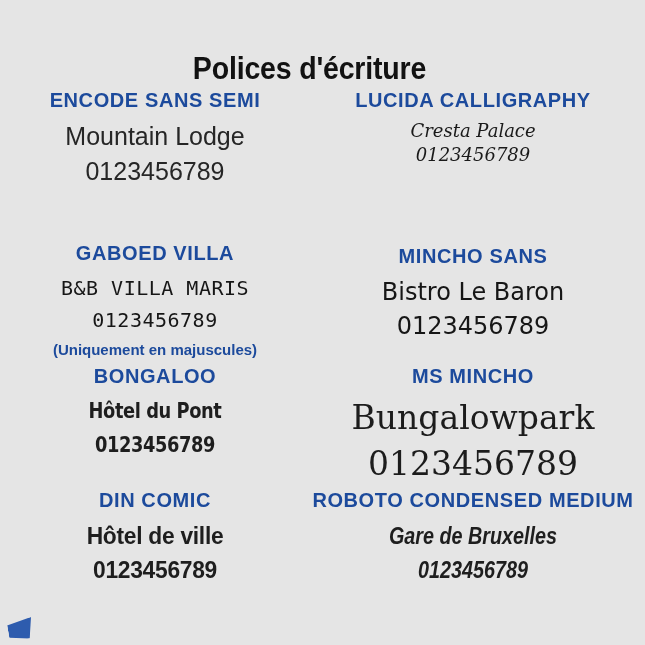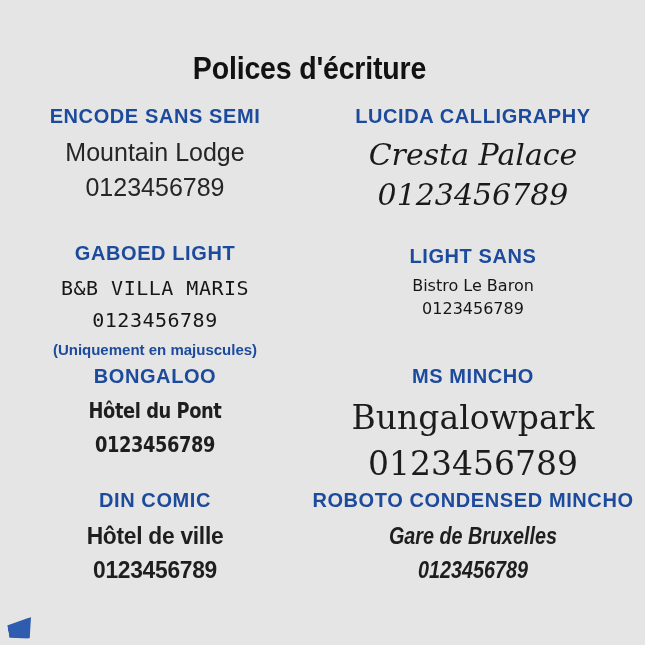--- a/index.html
+++ b/index.html
@@ -24,46 +24,46 @@
     letter-spacing: -0.2px;
     transform: scaleX(0.92);
     transform-origin: 50% 50%;
   }
   .cell {
     position: absolute;
     text-align: center;
   }
   .col-left  { left: 5px;   width: 300px; }
   .col-right { left: 303px; width: 340px; }
-  .r1 { top: 104px; }
+  .r1 { top: 88px; }
   .r2 { top: 241px; }
   .r2r { top: 244px; }
   .r3 { top: 364px; }
   .r4 { top: 488px; }
 
   .fname {
     font-family: "Liberation Sans", sans-serif;
     font-weight: 700;
     font-size: 20px;
     letter-spacing: 0.6px;
     color: #1c4a9c;
     line-height: 1.2;
     margin-bottom: 7px;
     white-space: nowrap;
   }
   .sline { color: #1e1e1e; white-space: nowrap; }
 
   
   .st-encode { font-family: "Liberation Sans", sans-serif; font-weight: 400; font-size: 25px; line-height: 1.38; color: #262626; }
   
-  .st-lucida { font-family: "DejaVu Serif", serif; font-style: italic; font-weight: 400; font-size: 30px; line-height: 1.32; color: #1a1a1a; }
+  .st-lucida { font-family: "DejaVu Serif", serif; font-style: italic; font-weight: 400; font-size: 18px; line-height: 1.32; color: #1a1a1a; }
   
   .st-gaboed { font-family: "DejaVu Sans Mono", monospace; font-weight: 400; font-size: 20px; letter-spacing: 0.5px; line-height: 1.62; color: #161616; }
   
-  .st-comic { font-family: "DejaVu Sans", sans-serif; font-weight: 400; font-size: 16px; line-height: 1.42; color: #161616; }
+  .st-comic { font-family: "DejaVu Sans", sans-serif; font-weight: 400; font-size: 24px; line-height: 1.42; color: #161616; }
   
   .st-bongaloo { font-family: "DejaVu Sans", sans-serif; font-weight: 700; font-size: 21px; line-height: 1.6; letter-spacing: -0.5px; color: #111; transform: scaleX(0.85); transform-origin: 50% 0; }
   
   .st-mincho { font-family: "DejaVu Serif", serif; font-weight: 400; font-size: 33px; line-height: 1.38; color: #1c1c1c; }
   
   .st-din { font-family: "Liberation Sans", sans-serif; font-weight: 700; font-size: 24px; line-height: 1.42; letter-spacing: -0.3px; color: #161616; transform: scaleX(0.95); transform-origin: 50% 0; }
   
   .st-roboto { font-family: "Liberation Sans", sans-serif; font-style: italic; font-weight: 700; font-size: 23px; line-height: 1.48; color: #161616; transform: scaleX(0.86); transform-origin: 50% 0; }
 
   .fnote {
@@ -93,21 +93,21 @@
 
   <h1 class="page-title">Polices d'écriture</h1>
 
   <div class="cell col-left r1">
     <div class="fname">ENCODE SANS SEMI</div>
     <div class="sline st-encode">Mountain Lodge</div>
     <div class="sline st-encode">0123456789</div>
   </div>
 
   <div class="cell col-left r2">
-    <div class="fname">GABOED LIGHT</div>
+    <div class="fname">GABOED VILLA</div>
     <div class="sline st-gaboed">B&amp;B VILLA MARIS</div>
     <div class="sline st-gaboed">0123456789</div>
     <div class="fnote">(Uniquement en majuscules)</div>
   </div>
 
   <div class="cell col-left r3">
     <div class="fname">BONGALOO</div>
     <div class="st-bongaloo">
       <div class="sline">Hôtel du Pont</div>
       <div class="sline">0123456789</div>
@@ -122,33 +122,33 @@
     </div>
   </div>
 
   <div class="cell col-right r1">
     <div class="fname">LUCIDA CALLIGRAPHY</div>
     <div class="sline st-lucida">Cresta Palace</div>
     <div class="sline st-lucida">0123456789</div>
   </div>
 
   <div class="cell col-right r2r">
-    <div class="fname">LIGHT SANS</div>
+    <div class="fname">MINCHO SANS</div>
     <div class="sline st-comic">Bistro Le Baron</div>
     <div class="sline st-comic">0123456789</div>
   </div>
 
   <div class="cell col-right r3">
     <div class="fname">MS MINCHO</div>
     <div class="sline st-mincho">Bungalowpark</div>
     <div class="sline st-mincho">0123456789</div>
   </div>
 
   <div class="cell col-right r4">
-    <div class="fname">ROBOTO CONDENSED MINCHO</div>
+    <div class="fname">ROBOTO CONDENSED MEDIUM</div>
     <div class="st-roboto">
       <div class="sline">Gare de Bruxelles</div>
       <div class="sline">0123456789</div>
     </div>
   </div>
 
   <div class="corner-mark"></div>
 
 </div>
 

